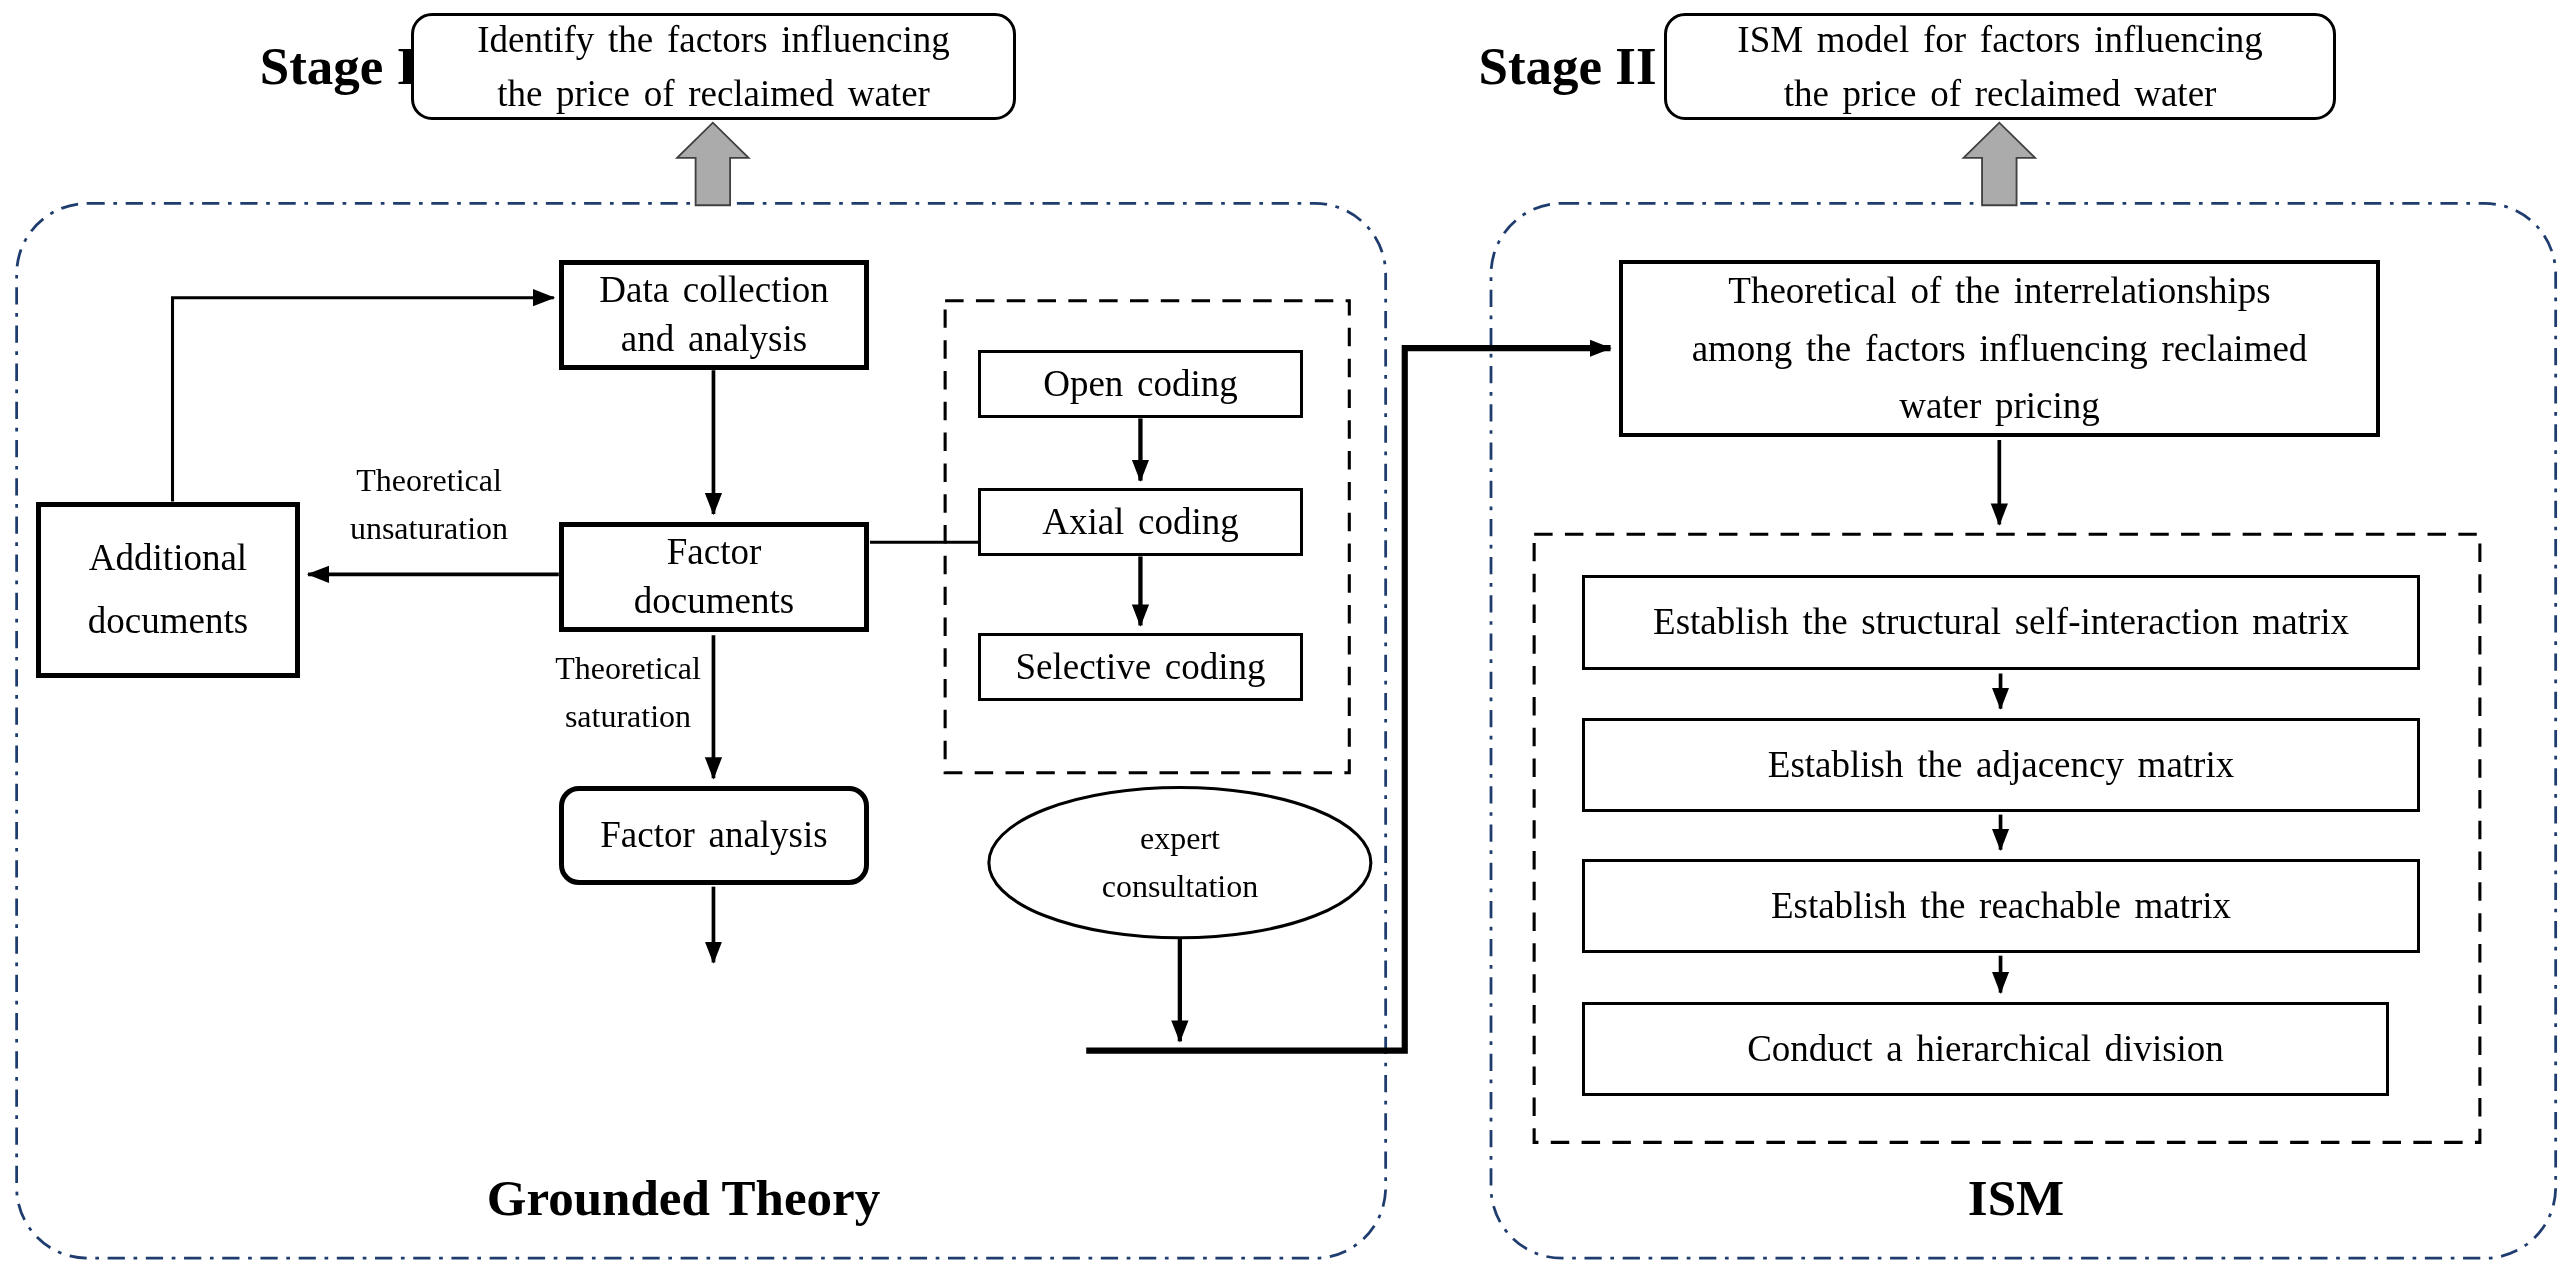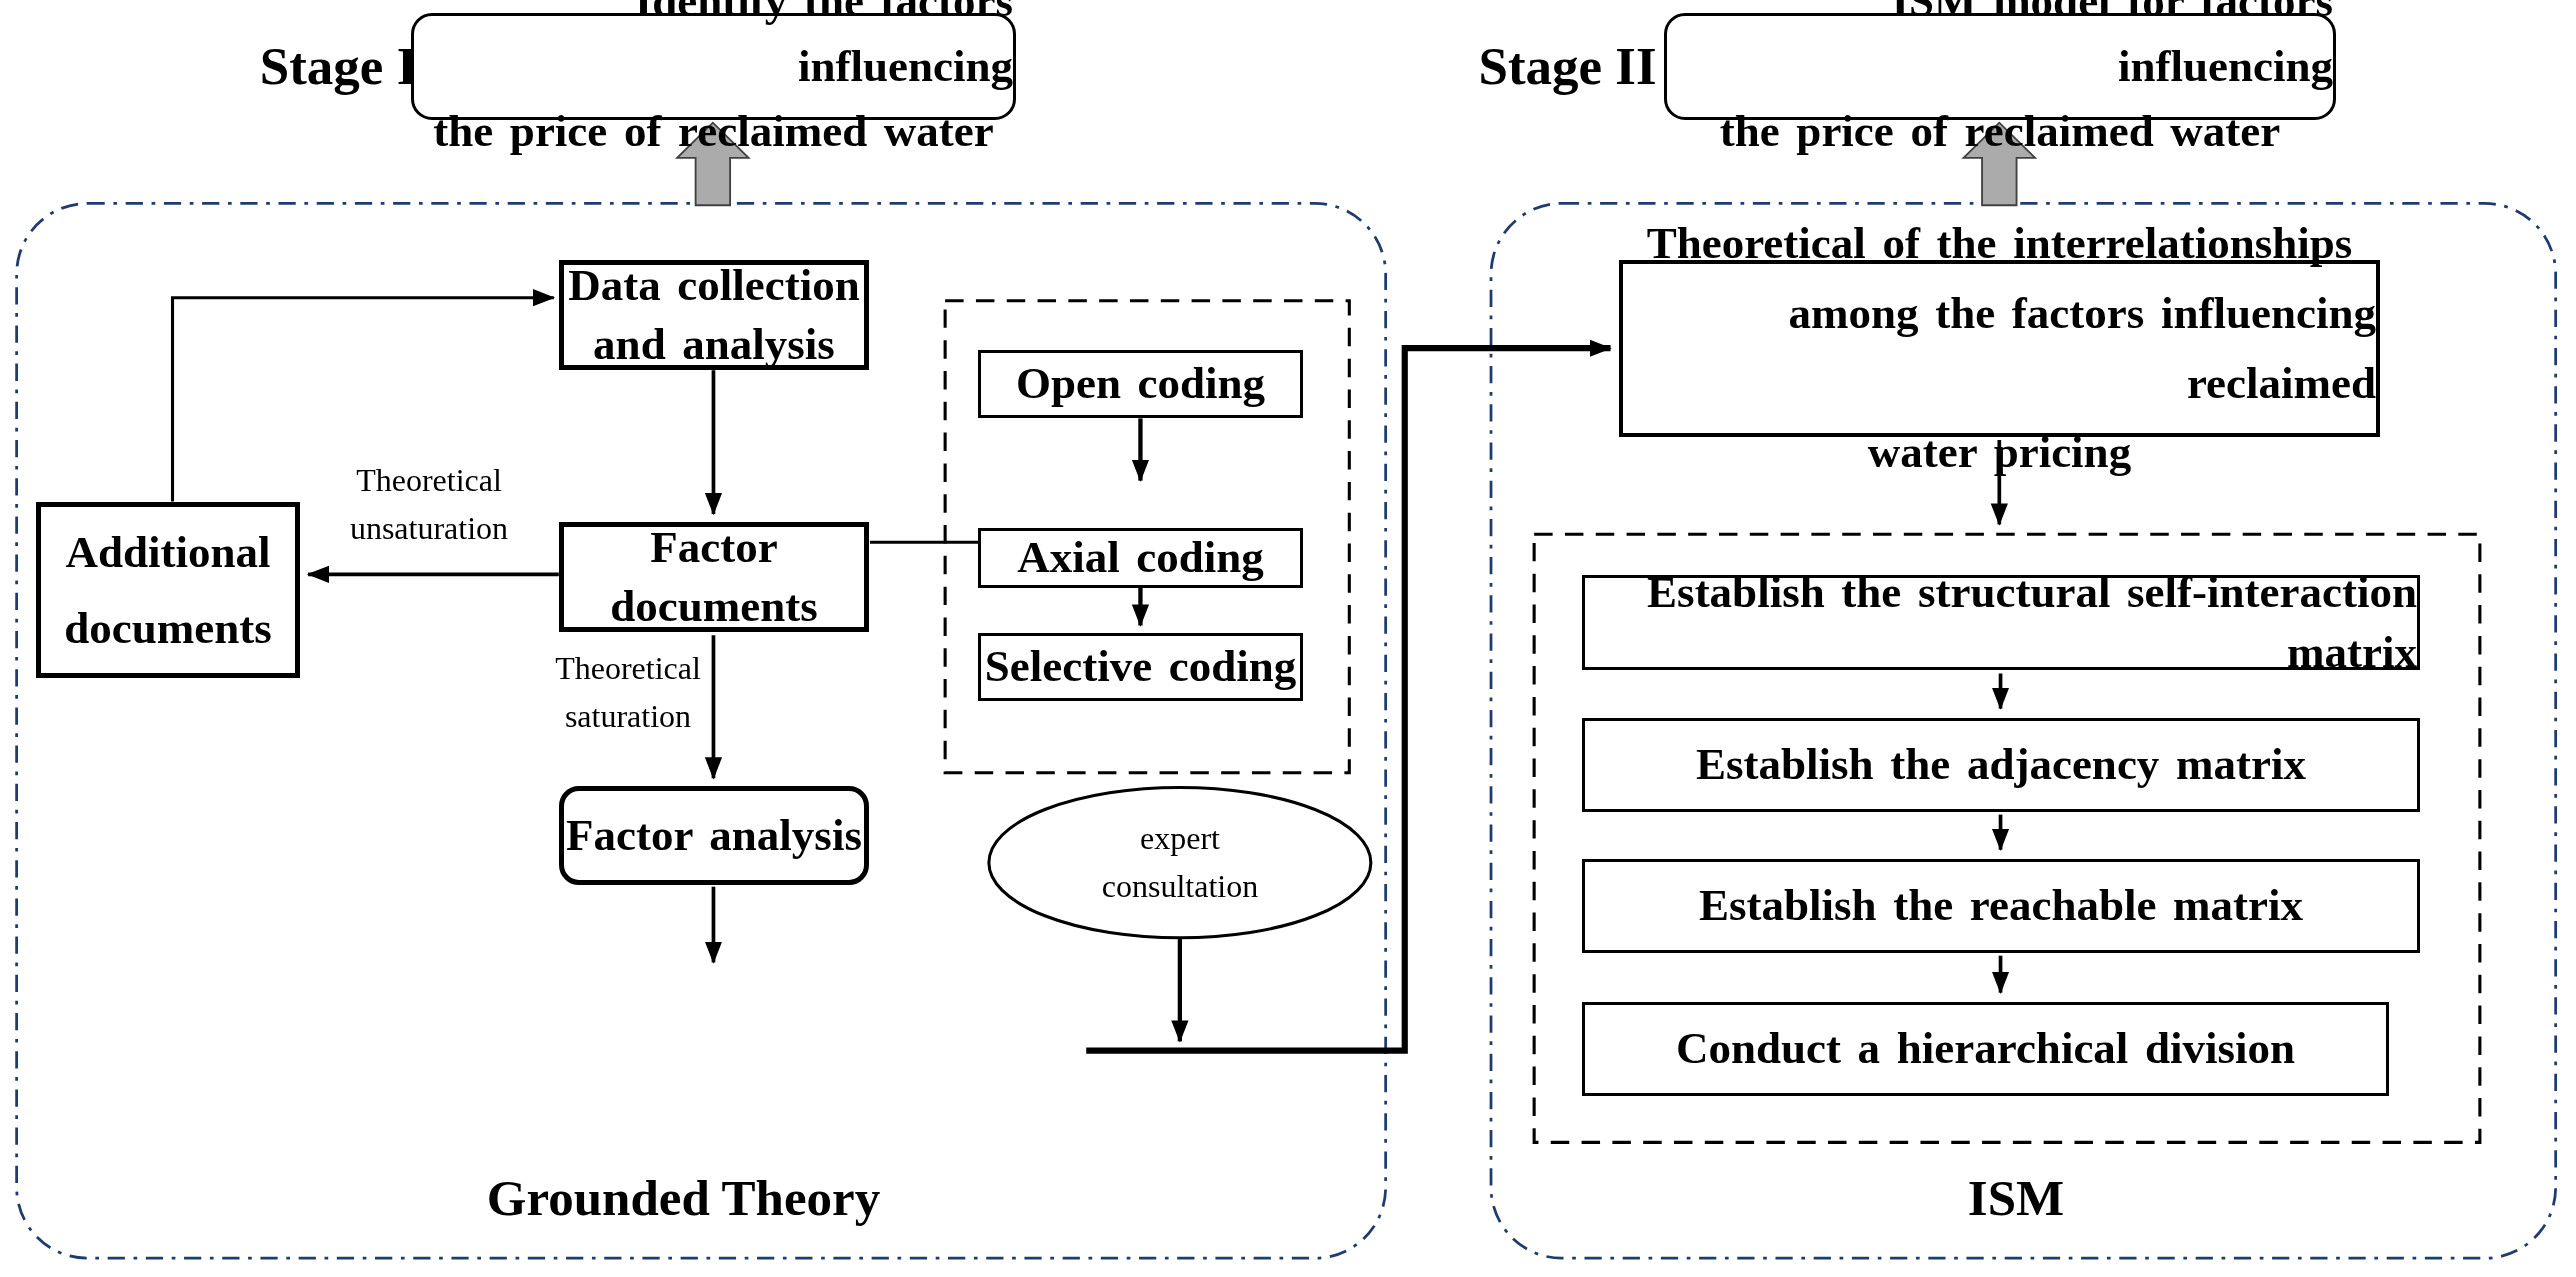--- a/index.html
+++ b/index.html
@@ -1,22 +1,22 @@
 <!DOCTYPE html>
 <html style="font-size:10px"><head>
 <meta charset="utf-8">
 <style>
   html,body{margin:0;padding:0;background:#ffffff;}
   #canvas{position:relative;width:2576px;height:1278px;background:#ffffff;overflow:hidden;
           font-family:"Liberation Serif","DejaVu Serif",serif;color:#000;}
   .abs{position:absolute;box-sizing:border-box;}
   svg{position:absolute;left:0;top:0;}
   .box{display:flex;flex-direction:column;align-items:center;justify-content:center;
-       text-align:right;background:#ffffff;border:4.3px solid #000;font-size:45px;
-       line-height:1.32;word-spacing:0.12em;font-weight:bold;}
+       text-align:left;background:#ffffff;border:4.3px solid #000;font-size:37px;
+       line-height:1.32;word-spacing:0.12em;}
   .rounded{border-width:3.7px;border-radius:21px;line-height:1.45;}
   .b8{border-width:5px;}
   .b6{border-width:3.7px;}
   .b5{border-width:3.1px;}
   .lh-wide{line-height:1.7;}
   .lh-mid{line-height:1.55;}
   .free-label{display:flex;flex-direction:column;align-items:center;justify-content:center;
        text-align:center;font-size:32px;line-height:1.5;word-spacing:0.1em;}
   .stage-label{font-size:53px;font-weight:bold;text-align:center;}
   .container-label{font-size:51px;font-weight:bold;text-align:center;}
@@ -101,21 +101,21 @@
   </div>
 
   <div class="abs box b8" style="left:559px;top:786px;width:310px;height:99px;border-radius:20px;">
     <div>Factor analysis</div>
   </div>
 
 
   <div class="abs box b6" style="left:978px;top:350px;width:325px;height:68px;">
     <div>Open coding</div>
   </div>
-  <div class="abs box b6" style="left:978px;top:488px;width:325px;height:60px;margin-top:40px;">
+  <div class="abs box b6" style="left:978px;top:488px;width:325px;height:68px;">
     <div>Axial coding</div>
   </div>
   <div class="abs box b6" style="left:978px;top:633px;width:325px;height:68px;">
     <div>Selective coding</div>
   </div>
 
   <div class="abs free-label ellipse-text" style="left:989px;top:792px;width:382px;height:140px;">
     <div>expert</div>
     <div>consultation</div>
   </div>

